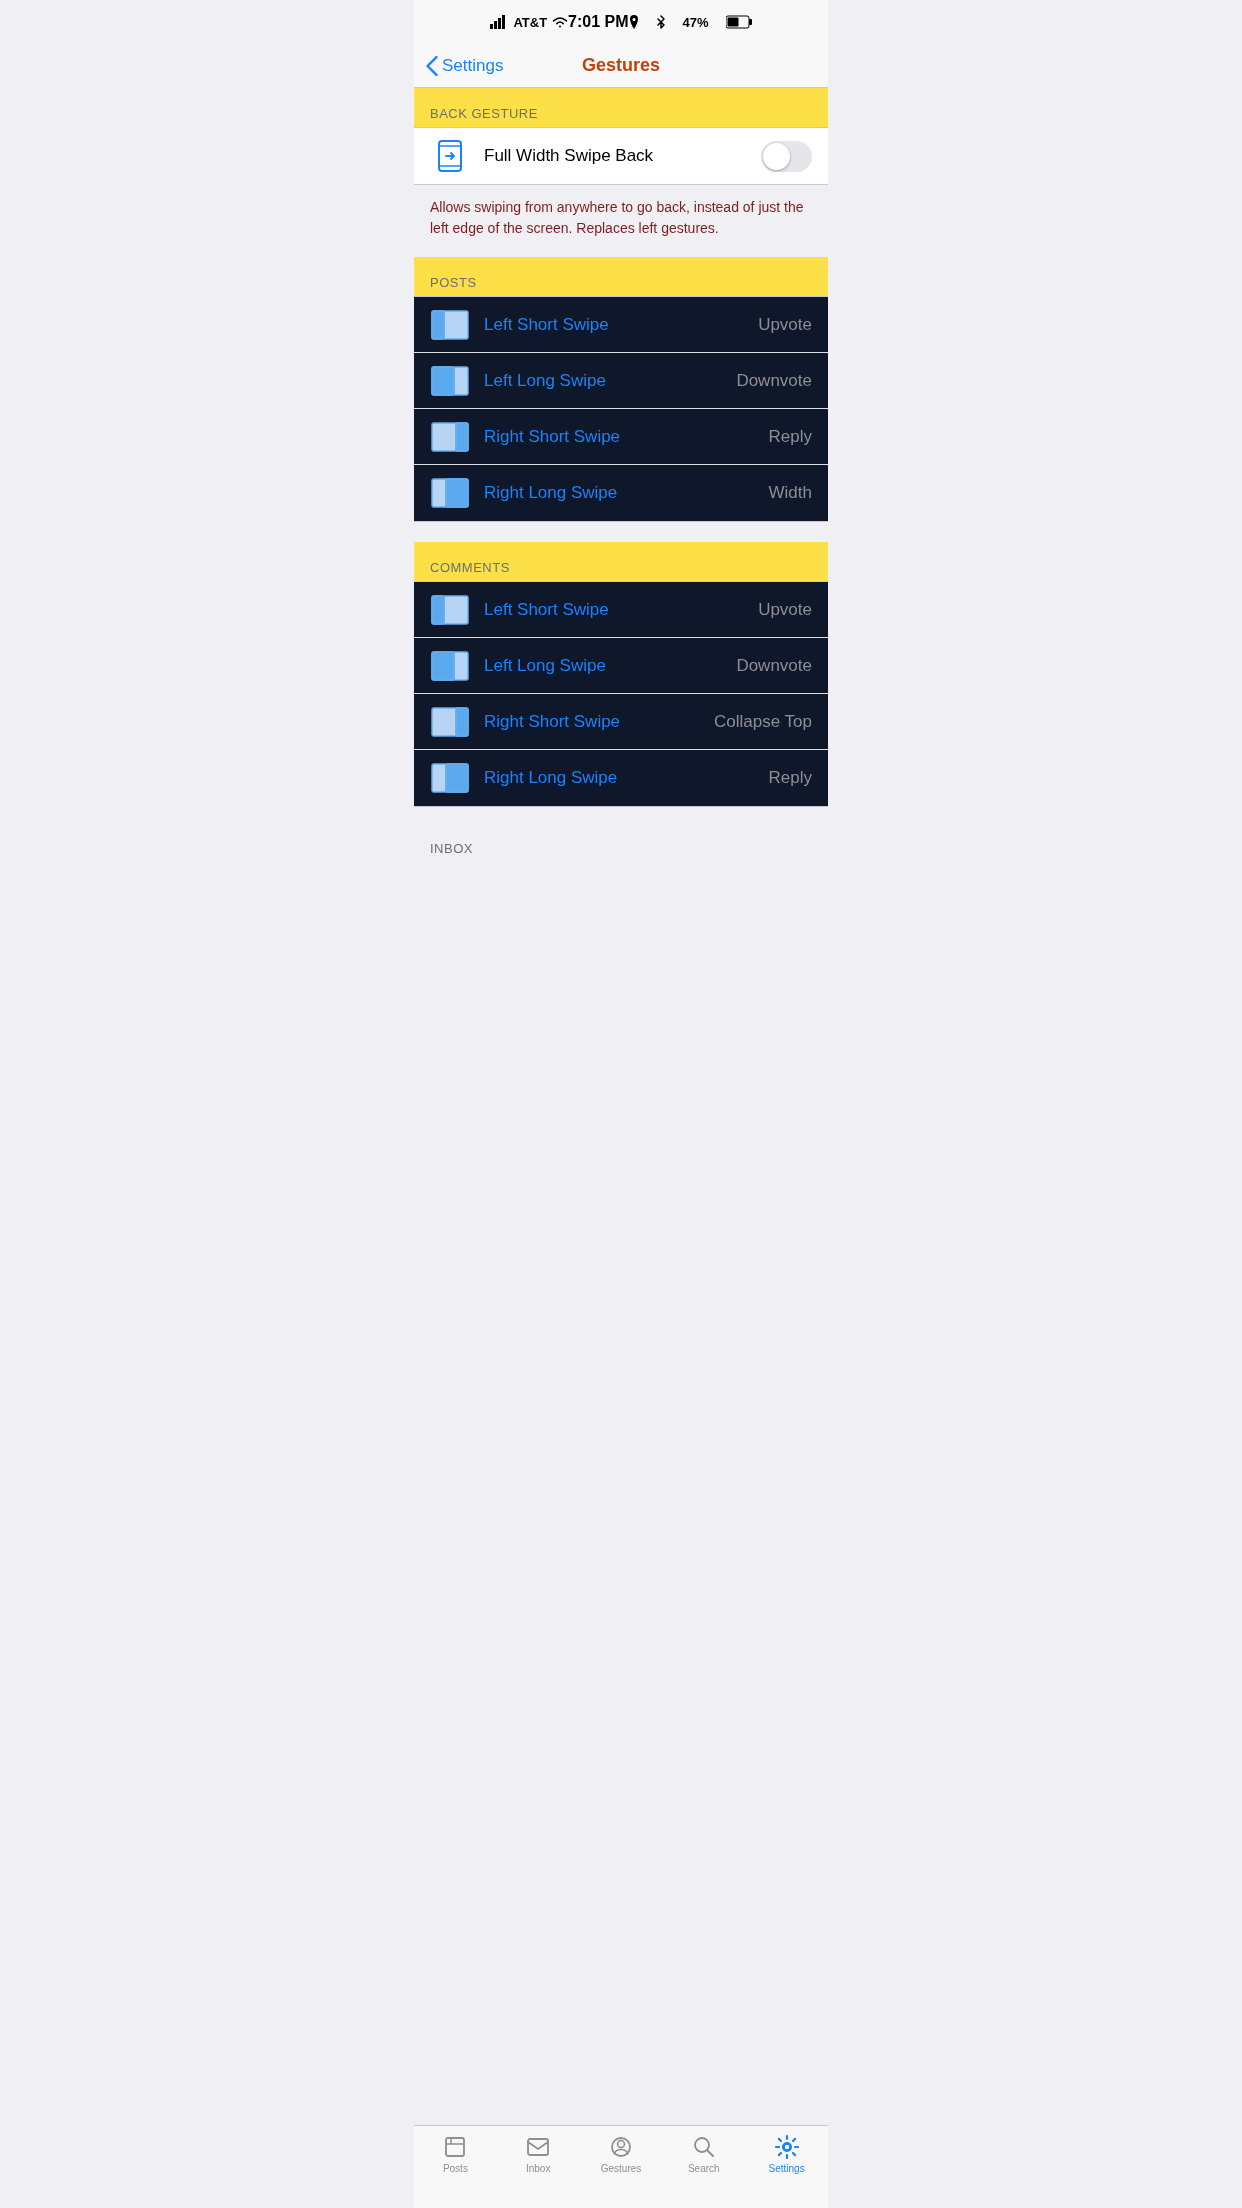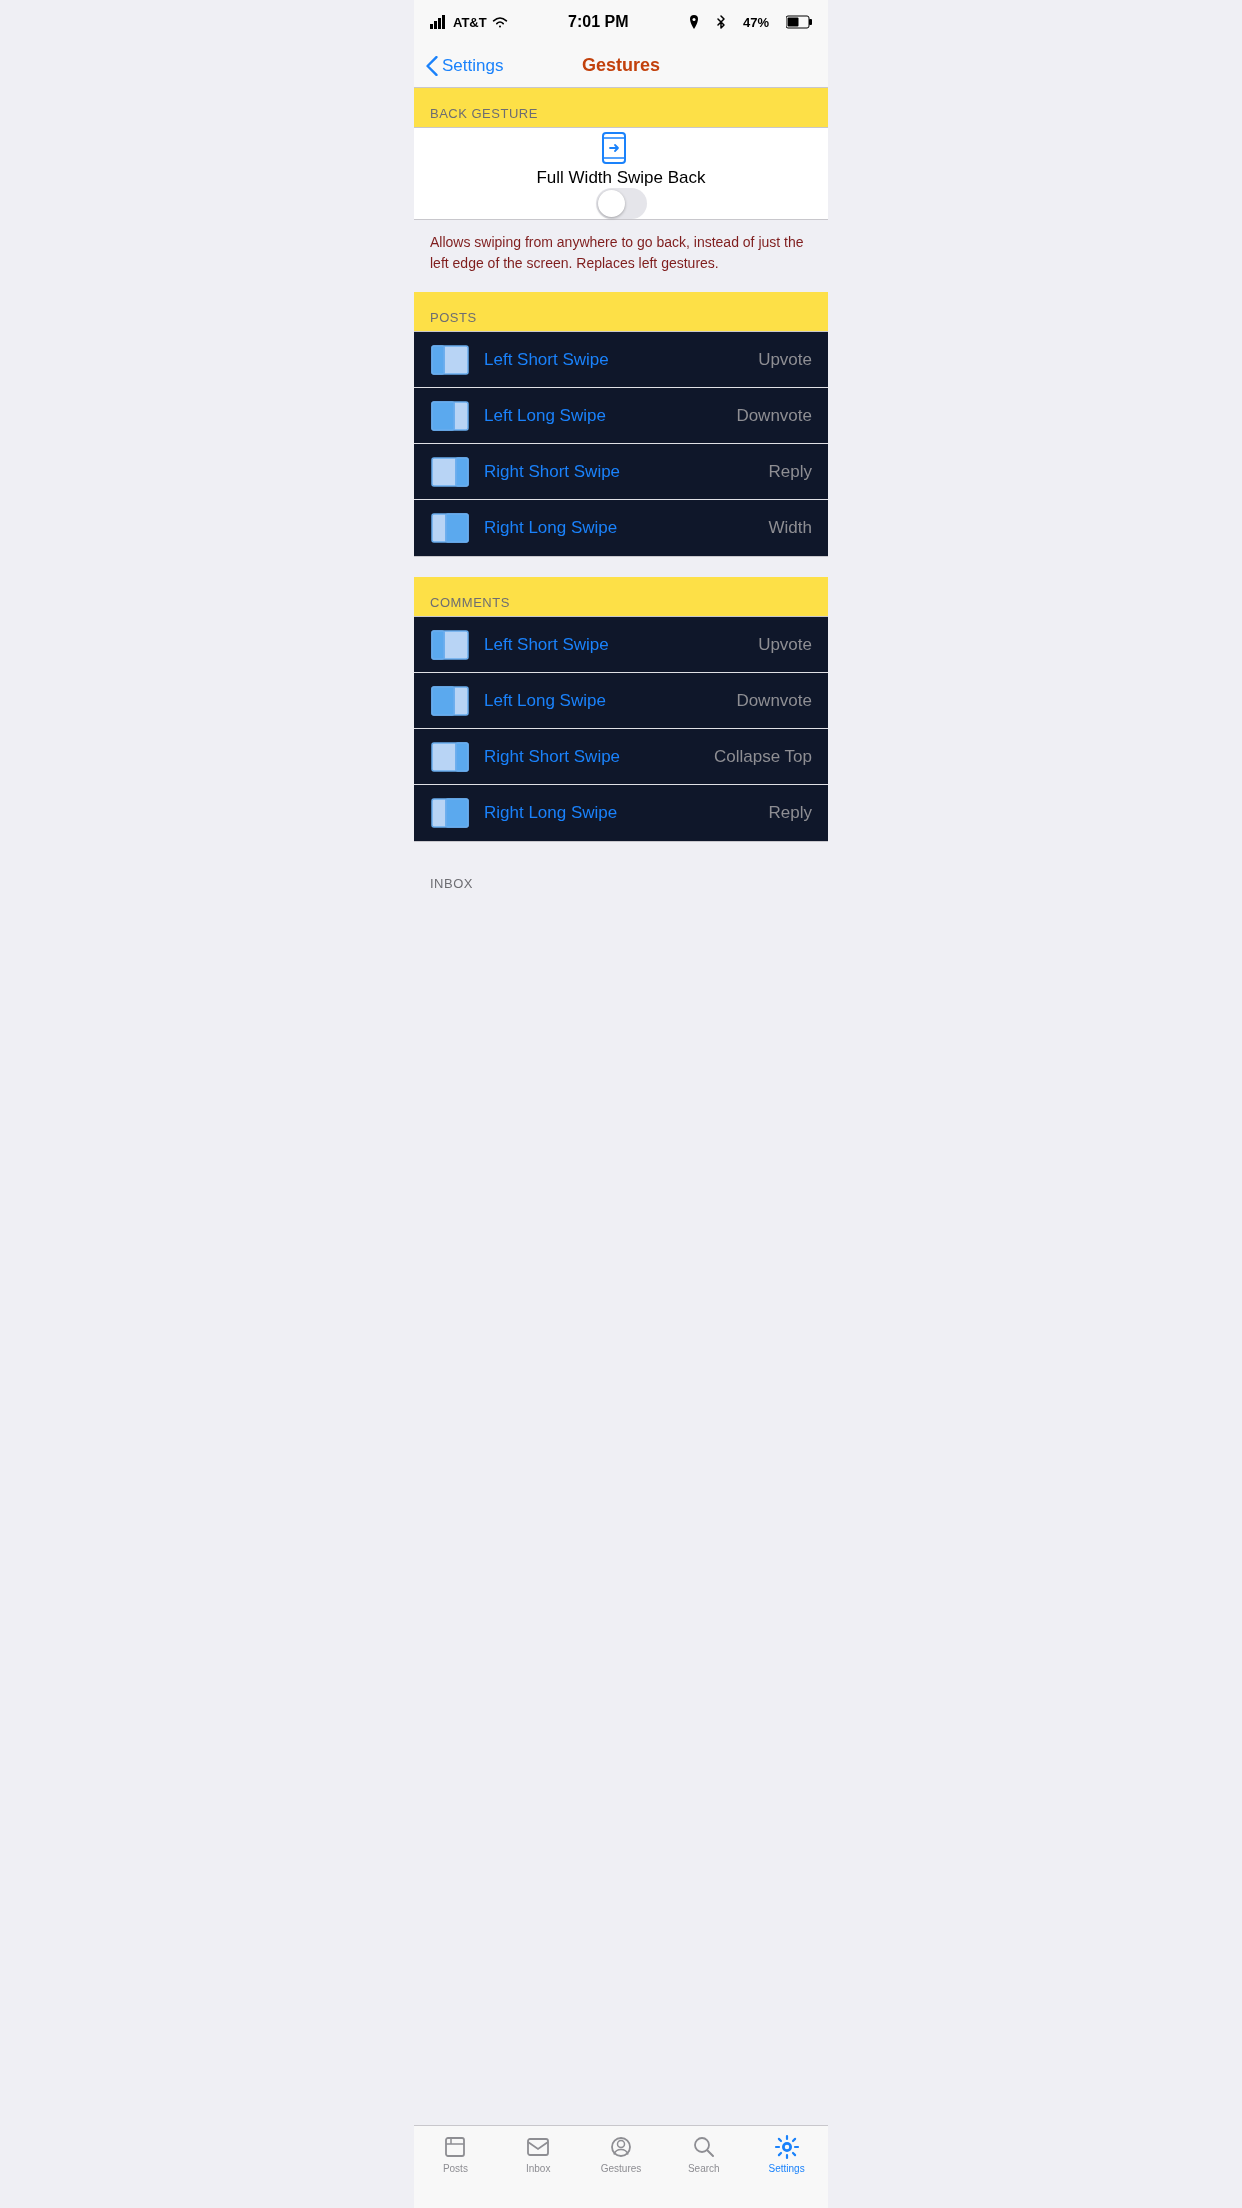--- a/index.html
+++ b/index.html
@@ -14,21 +14,21 @@
       position: relative;
       overflow-x: hidden;
     }
 
     
     .status-bar {
       background: #f8f8f8;
       height: 44px;
       display: flex;
       align-items: center;
-      justify-content: space-between;
+      justify-content: center;
       padding: 0 16px;
       font-size: 13px;
       font-weight: 600;
     }
     .status-left { display: flex; align-items: center; gap: 5px; font-size: 13px; }
     .status-center { font-size: 16px; font-weight: 600; }
     .status-right { display: flex; align-items: center; gap: 17px; font-size: 13px; }
 
     
     .nav-bar {
@@ -103,21 +103,20 @@
       font-size: 17px;
     }
 
     
     .toggle-row {
       display: flex;
       align-items: center;
       min-height: 56px;
       padding: 0 16px;
       background: #fff;
-      flex-direction: column;
     }
     .toggle-icon {
       width: 40px;
       height: 40px;
       margin-right: 14px;
       display: flex;
       align-items: center;
       justify-content: center;
       flex-shrink: 0;
     }

